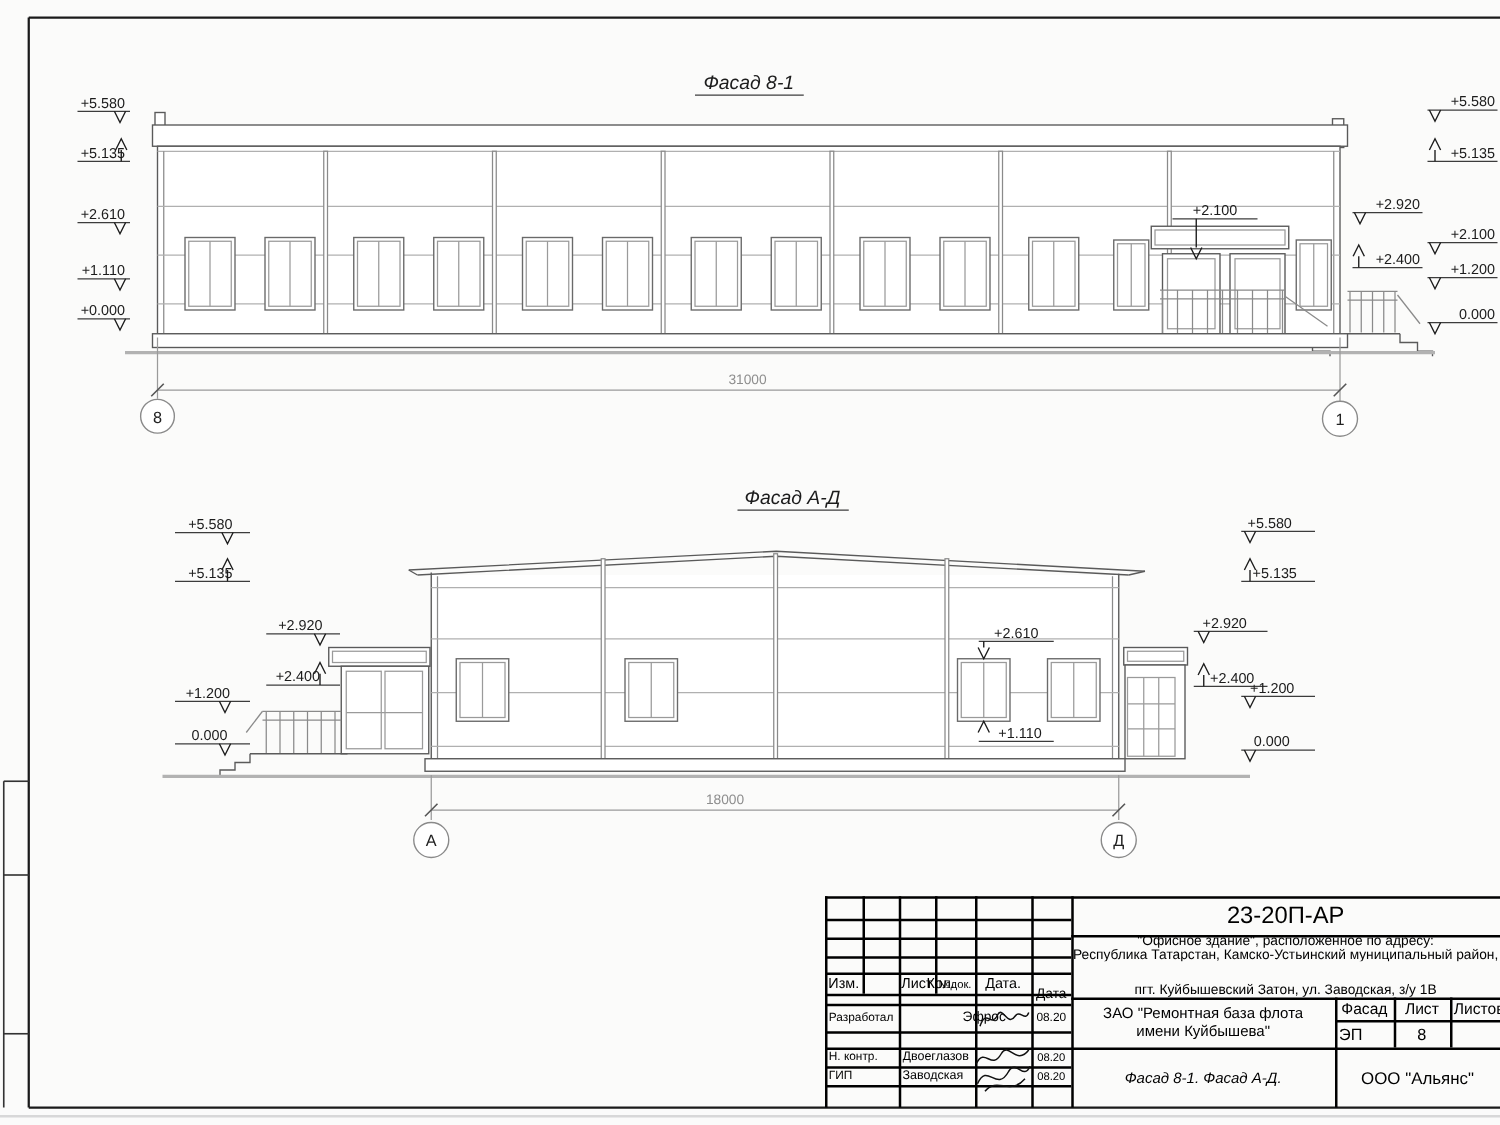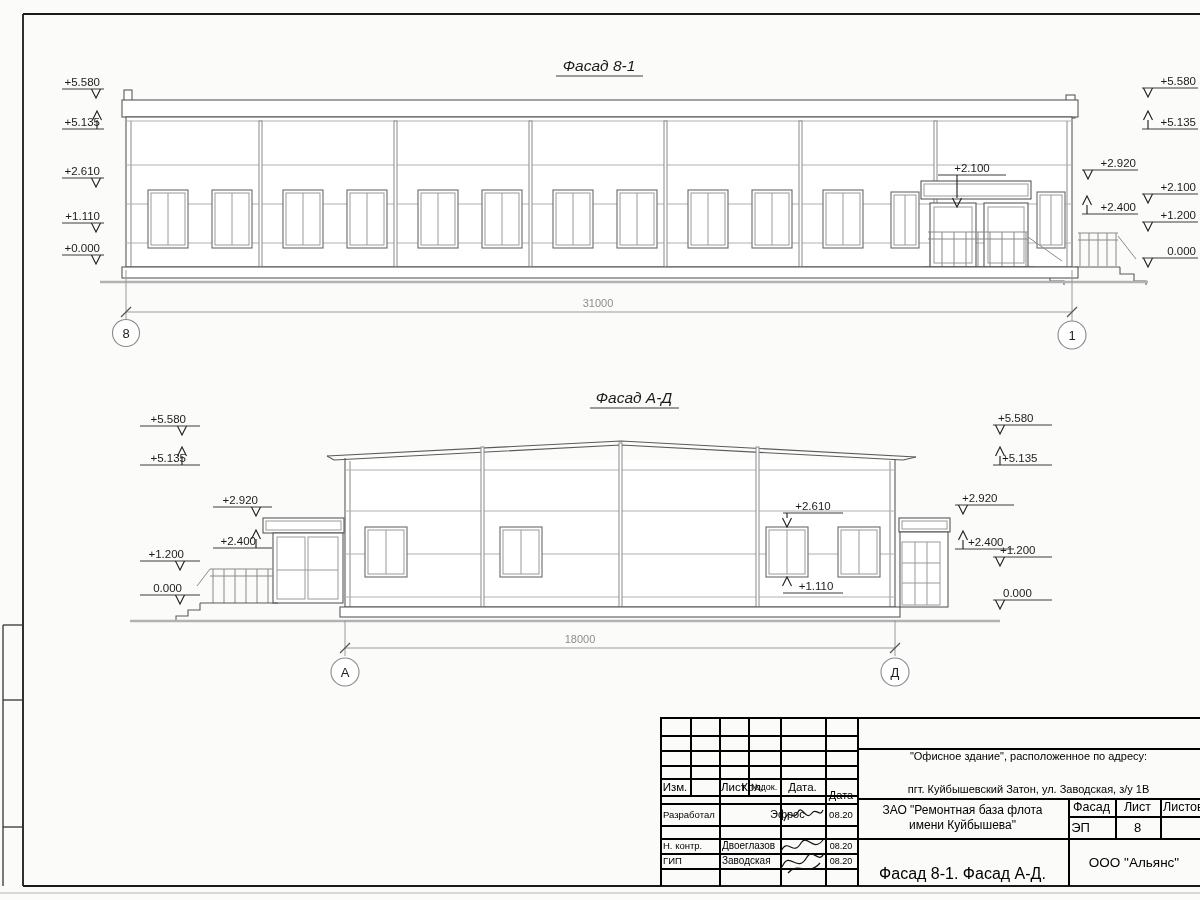--- a/index.html
+++ b/index.html
@@ -410,28 +410,30 @@
   <div class="tb-txt" style="left:166px;top:137px;width:30px;height:13px;font-size:9px;">08.20</div>
 
   <svg width="44" height="24" style="position:absolute;left:121px;top:86px;">
     <path class="sig" d="M3,18 C8,3 12,20 17,9 C21,1 25,19 31,10 C35,4 39,15 42,7"></path>
   </svg>
   <svg width="48" height="44" style="position:absolute;left:118px;top:118px;">
     <path class="sig" d="M3,16 C10,2 15,22 23,8 C29,-2 35,18 45,5"></path>
     <path class="sig" d="M4,32 C12,14 19,40 29,22 C35,12 41,30 46,18 M10,38 C20,26 30,42 42,28"></path>
   </svg>
 
+  <div class="tb-txt" style="left:197px;top:0;width:343px;height:31px;font-size:19px;">23-20П-АР</div>
   <div style="position:absolute;left:197px;top:31px;width:343px;height:50px;display:flex;flex-direction:column;align-items:center;justify-content:center;overflow:hidden;">
     <div class="tb-txt" style="position:static;font-size:11px;line-height:15px;">"Офисное здание", расположенное по адресу:</div>
+    <div class="tb-txt" style="position:static;font-size:11px;line-height:15px;">Республика Татарстан, Камско-Устьинский муниципальный район,</div>
     <div class="tb-txt" style="position:static;font-size:11px;line-height:15px;margin-top:18px;">пгт. Куйбышевский Затон, ул. Заводская, з/у 1В</div>
   </div>
   <div style="position:absolute;left:197px;top:81px;width:211px;height:40px;display:flex;flex-direction:column;align-items:center;justify-content:center;">
     <div class="tb-txt" style="position:static;font-size:12px;line-height:15px;">ЗАО "Ремонтная база флота</div>
     <div class="tb-txt" style="position:static;font-size:12px;line-height:15px;">имени Куйбышева"</div>
   </div>
   <div class="tb-txt" style="left:408px;top:81px;width:47px;height:18px;font-size:12.5px;">Фасад</div>
   <div class="tb-txt" style="left:455px;top:81px;width:45px;height:18px;font-size:12.5px;">Лист</div>
   <div class="tb-txt" style="left:500px;top:81px;width:45px;height:18px;font-size:12.5px;overflow:visible;justify-content:flex-start;padding-left:3px;">Листов</div>
   <div class="tb-txt" style="left:408px;top:99px;width:25px;height:22px;font-size:13px;">ЭП</div>
   <div class="tb-txt" style="left:455px;top:99px;width:45px;height:22px;font-size:13px;">8</div>
-  <div class="tb-txt" style="left:197px;top:133px;width:211px;height:48px;font-size:16px;">Фасад 8-1. Фасад А-Д.</div>
+  <div class="tb-txt" style="left:197px;top:121px;width:211px;height:48px;font-size:12px;font-style:italic;">Фасад 8-1. Фасад А-Д.</div>
   <div class="tb-txt" style="left:408px;top:121px;width:132px;height:48px;font-size:13.5px;">ООО "Альянс"</div>
 </div>
 
 </body></html>

